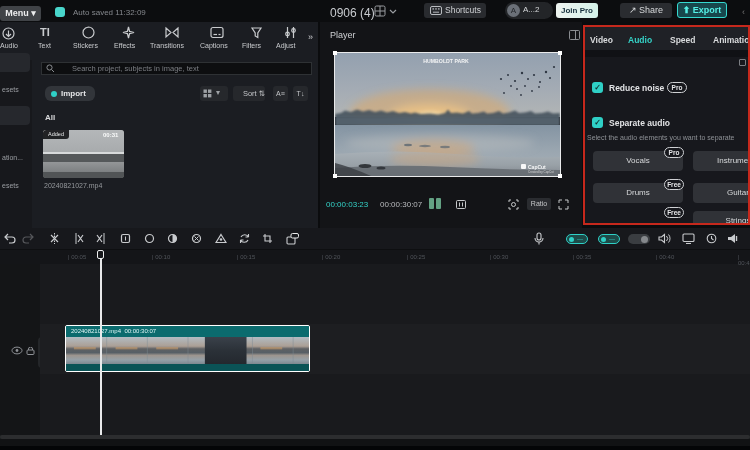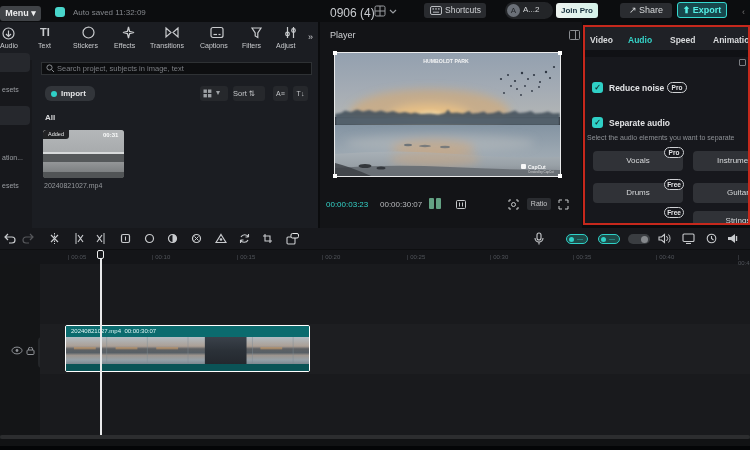--- a/index.html
+++ b/index.html
@@ -45,40 +45,40 @@
 
   <div class="abs" id="tb" style="left:0;top:0;width:318px;height:36px;background:#1b1d22"></div>
 
   <div class="abs" style="left:0;top:38px;width:32px;height:168px;background:#17181c"></div>
   <div class="abs" style="left:0;top:31px;width:30px;height:19px;background:#26282d;border-radius:0 4px 4px 0"></div>
   <div class="abs" style="left:2px;top:64px;font-size:7px;color:#9b9ea3">esets</div>
   <div class="abs" style="left:0;top:84px;width:30px;height:19px;background:#26282d;border-radius:0 4px 4px 0"></div>
   <div class="abs" style="left:2px;top:132px;font-size:7px;color:#9b9ea3">ation...</div>
   <div class="abs" style="left:2px;top:160px;font-size:7px;color:#9b9ea3">esets</div>
 
-  <div class="abs" style="left:41px;top:40px;width:271px;height:13px;background:#0d0e10;border:1px solid #2e3134;border-radius:0;color:#7b7e83;font-size:7.5px;line-height:11px;padding-left:15px">Search project, subjects in image, text</div>
+  <div class="abs" style="left:41px;top:40px;width:271px;height:13px;background:#0d0e10;border:1px solid #2e3134;border-radius:0;color:#7b7e83;font-size:7.5px;line-height:11px;padding-left:30px">Search project, subjects in image, text</div>
   <svg class="abs" style="left:46px;top:42px" width="9" height="9" viewBox="0 0 9 9">
       <circle cx="3.5" cy="3.5" r="2.6" fill="none" stroke="#8a8d91" stroke-width="1"></circle>
       <line x1="5.6" y1="5.6" x2="8" y2="8" stroke="#8a8d91" stroke-width="1"></line>
     </svg>
 
   <div class="abs" style="left:45px;top:64px;width:50px;height:15px;background:#32353a;border-radius:6px">
     <div class="abs" style="left:6px;top:4.5px;width:6px;height:6px;border-radius:50%;background:#2fd0c6"></div>
     <div class="abs" style="left:16px;top:3px;font-size:8px;font-weight:bold;color:#e4e5e7">Import</div>
   </div>
   <div class="abs" style="left:200px;top:64px;width:28px;height:15px;background:#26282c;border-radius:3px">
     <svg class="abs" style="left:3px;top:3px" width="9" height="9" viewBox="0 0 9 9">
         <rect x="0.5" y="0.5" width="3.4" height="3.4" fill="#9ea1a5"></rect>
         <rect x="5" y="0.5" width="3.4" height="3.4" fill="#9ea1a5"></rect>
         <rect x="0.5" y="5" width="3.4" height="3.4" fill="#9ea1a5"></rect>
         <rect x="5" y="5" width="3.4" height="3.4" fill="#9ea1a5"></rect>
       </svg>
     <div class="abs" style="left:16px;top:2px;font-size:8px;color:#9ea1a5">▾</div>
   </div>
-  <div class="abs" style="left:233px;top:64px;width:32px;height:15px;background:#26282c;border-radius:3px;color:#c3c5c8;font-size:7.5px;line-height:15px;text-align:left">Sort ⇅</div>
+  <div class="abs" style="left:233px;top:64px;width:32px;height:15px;background:#26282c;border-radius:3px;color:#c3c5c8;font-size:7.5px;line-height:15px;text-align:right">Sort ⇅</div>
   <div class="abs" style="left:273px;top:64px;width:15px;height:15px;background:#26282c;border-radius:3px;color:#c3c5c8;font-size:7px;line-height:15px;text-align:center">A≡</div>
   <div class="abs" style="left:293px;top:64px;width:15px;height:15px;background:#26282c;border-radius:3px;color:#c3c5c8;font-size:7px;line-height:15px;text-align:center">T↓</div>
 
   <div class="abs" style="left:45px;top:91px;font-size:8px;font-weight:bold;color:#d9dadc">All</div>
 
   <div class="abs" style="left:43px;top:108px;width:81px;height:48px;border-radius:3px;overflow:hidden;background:#777">
     <div class="abs" style="left:0;top:0;width:81px;height:22px;background:linear-gradient(180deg,#b4b7b9 0%,#a8abad 100%)"></div>
     <div class="abs" style="left:0;top:22px;width:81px;height:2px;background:#d8dadb"></div>
     <div class="abs" style="left:0;top:24px;width:81px;height:8px;background:#55585a"></div>
     <div class="abs" style="left:0;top:32px;width:81px;height:10px;background:linear-gradient(180deg,#949698,#7d8082)"></div>

